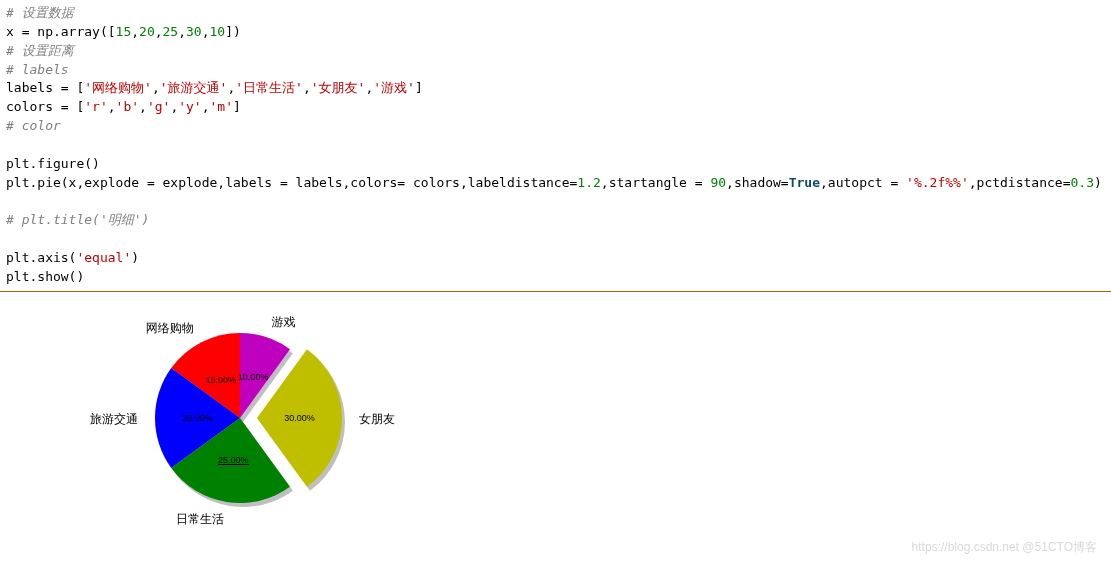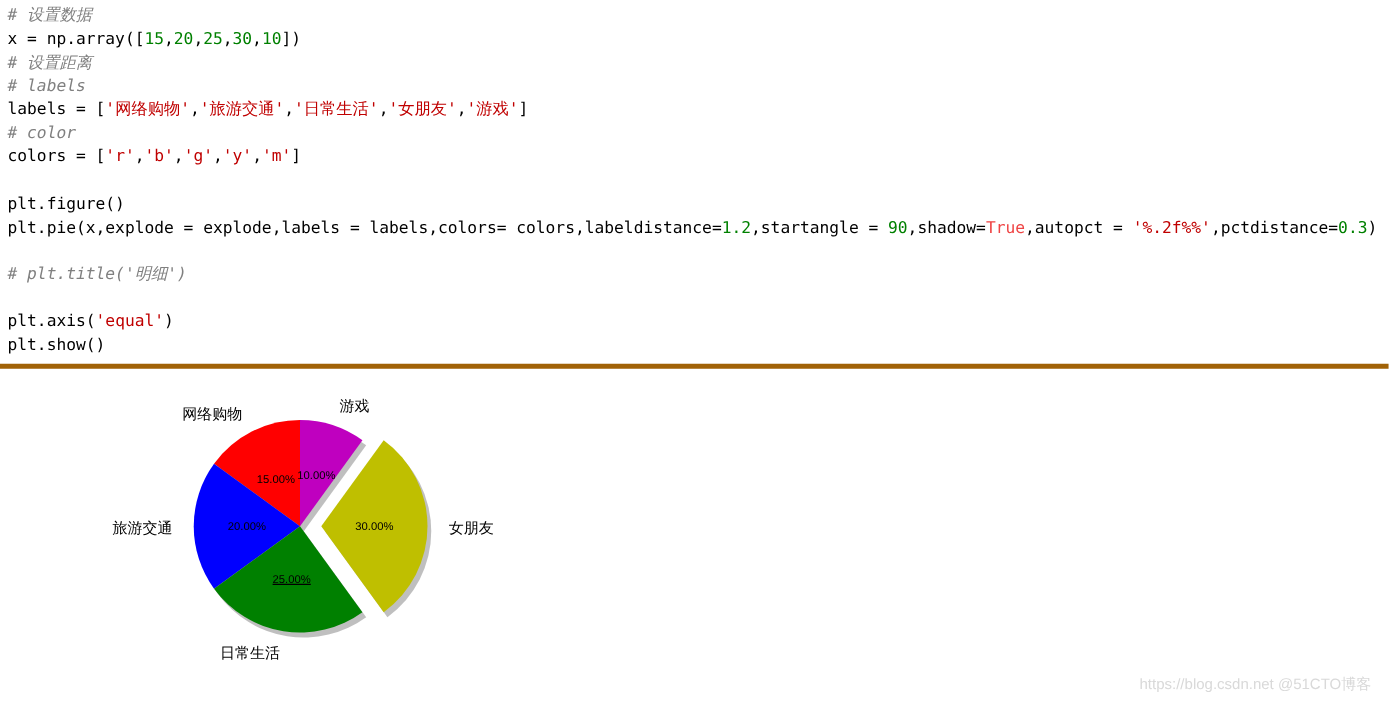--- a/index.html
+++ b/index.html
@@ -1,37 +1,37 @@
 <!DOCTYPE html>
 <html><head>
 <meta charset="utf-8">
 <style>
   html,body{margin:0;padding:0;background:#fff;font-family:"SimSun","NSimSun",Consolas,monospace;font-size:13px;color:#000;width:1111px;height:566px;overflow:hidden}
-  .code{padding:4px 6px;border-bottom:4px solid #a16207;line-height:1.45;white-space:nowrap}
+  .code{padding:4px 6px;border-bottom:1px solid #a16207;line-height:1.45;white-space:nowrap}
   .cm{color:#808080;font-style:italic}
   .num{color:#008000}
-  .kw{color:#ef4444;font-weight:normal}
+  .kw{color:#0c4a6e;font-weight:bold}
   .str{color:#c00000}
   .chart-area{position:relative;width:420px;height:240px;margin-top:6px;margin-left:40px}
   .chart-area svg{position:absolute;left:0;top:0}
   .ext-label{position:absolute;font:12px "Microsoft YaHei","SimSun",sans-serif;color:#000;white-space:nowrap}
   .pct-label{position:absolute;font:9px "Microsoft YaHei","SimSun",sans-serif;color:#000;white-space:nowrap;transform:translate(-50%,-50%)}
   .watermark{position:absolute;right:14px;bottom:10px;color:#d9d9d9;font:12px "Microsoft YaHei",sans-serif;pointer-events:none;user-select:none}
 </style>
 </head>
 <body>
 
 <div class="code">
 <div><span class="cm"># 设置数据</span></div>
 <div><span>x = np.array([</span><span class="num">15</span><span>,</span><span class="num">20</span><span>,</span><span class="num">25</span><span>,</span><span class="num">30</span><span>,</span><span class="num">10</span><span>])</span></div>
 <div><span class="cm"># 设置距离</span></div>
 <div><span class="cm"># labels</span></div>
 <div><span>labels = [</span><span class="str">'网络购物'</span><span>,</span><span class="str">'旅游交通'</span><span>,</span><span class="str">'日常生活'</span><span>,</span><span class="str">'女朋友'</span><span>,</span><span class="str">'游戏'</span><span>]</span></div>
+<div><span>colors = [</span><span class="str">'r'</span><span>,</span><span class="str">'b'</span><span>,</span><span class="str">'g'</span><span>,</span><span class="str">'y'</span><span>,</span><span class="str">'m'</span><span>]</span></div>
 <div><span class="cm"># color</span></div>
-<div><span>colors = [</span><span class="str">'r'</span><span>,</span><span class="str">'b'</span><span>,</span><span class="str">'g'</span><span>,</span><span class="str">'y'</span><span>,</span><span class="str">'m'</span><span>]</span></div>
 <div>&nbsp;</div>
 <div>plt.figure()</div>
 <div><span>plt.pie(x,explode = explode,labels = labels,colors= colors,labeldistance=</span><span class="num">1.2</span><span>,startangle = </span><span class="num">90</span><span>,shadow=</span><span class="kw">True</span><span>,autopct = </span><span class="str">'%.2f%%'</span><span>,pctdistance=</span><span class="num">0.3</span><span>)</span></div>
 <div>&nbsp;</div>
 <div><span class="cm"># plt.title('明细')</span></div>
 <div>&nbsp;</div>
 <div><span>plt.axis(</span><span class="str">'equal'</span><span>)</span></div>
 <div>plt.show()</div>
 </div>
 

